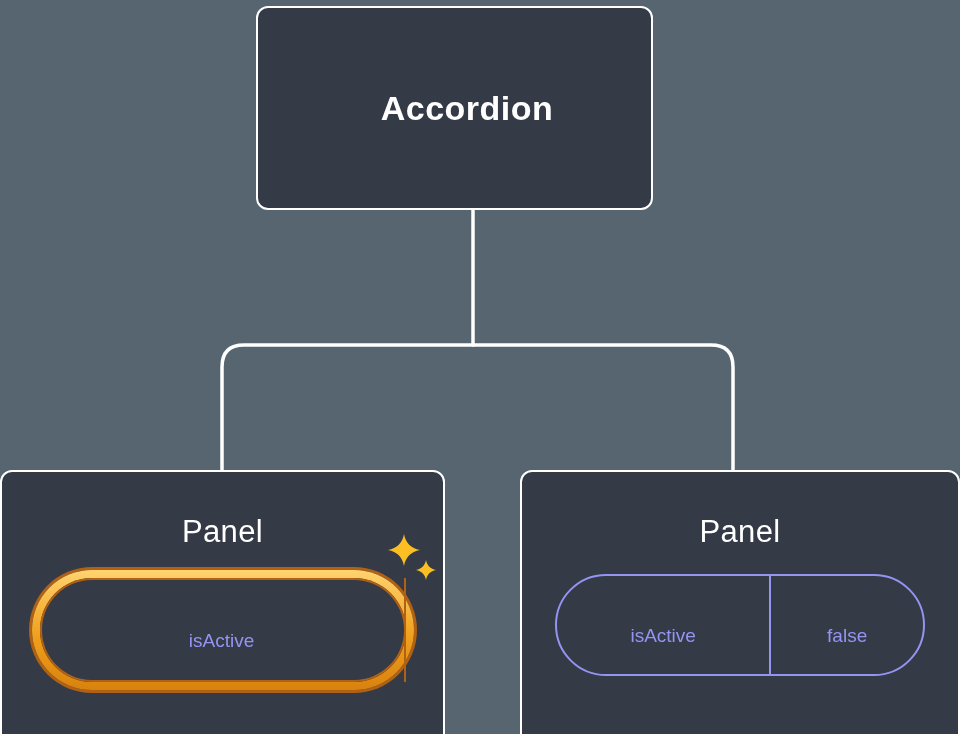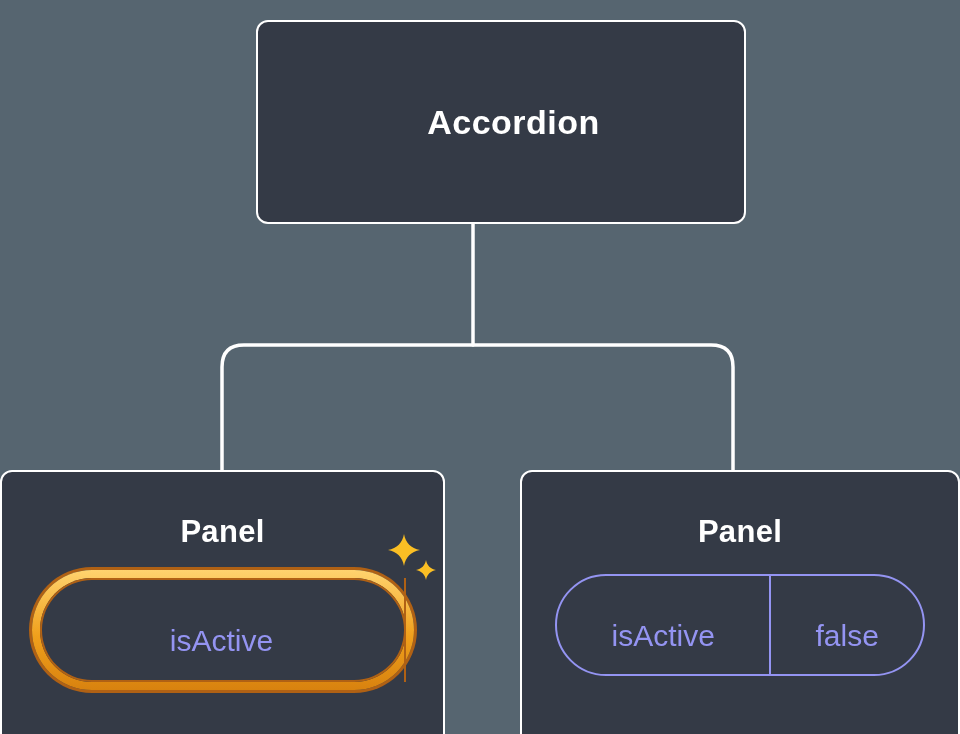--- a/index.html
+++ b/index.html
@@ -27,38 +27,38 @@
   .connectors{
     position:absolute;left:0;top:0;width:960px;height:734px;
   }
   .node{
     position:absolute;
     background:var(--node-bg);
     border:2.5px solid var(--node-border);
     border-radius:12px;
   }
   .accordion-node{
-    left:256px;top:20px;width:490px;height:204px;
+    left:256px;top:6px;width:397px;height:204px;
     display:flex;align-items:center;justify-content:center;padding-left:25px;
   }
   .accordion-label{
     color:var(--white);
     font-size:34px;font-weight:700;
     letter-spacing:0.5px;
   }
   .panel-node{
     top:470px;width:445px;height:290px;
     display:flex;flex-direction:column;align-items:center;
     padding-top:42px;
   }
   .panel-left{left:0;}
   .panel-right{left:520px;width:440px;}
   .panel-title{
     color:var(--white);
-    font-size:31px;font-weight:700;
+    font-size:31px;font-weight:400;
     letter-spacing:0.3px;
   }
   
   .pill-active{
     margin-top:20px;
     width:382px;height:120px;
     border-radius:999px;
     padding:8px;
     background:linear-gradient(180deg,var(--gold-light) 0%,var(--gold) 55%,#d8820f 100%);
     box-shadow:0 0 0 3px var(--gold-dark);
@@ -76,21 +76,21 @@
     width:370px;height:102px;
     border-radius:999px;
     border:2px solid var(--purple);
     background:var(--node-bg);
     display:flex;align-items:stretch;
     overflow:hidden;
   }
   .pill-cell{
     display:flex;align-items:center;justify-content:center;
     color:var(--purple);
-    font-size:30px;
+    font-size:19px;
     margin-top:22px;
   }
   .pill-cell.name{flex:1.4;}
   .pill-cell.value{flex:1;}
   .pill-cell.bold{font-weight:700;}
   .pill-divider{
     width:2px;align-self:stretch;
   }
   .divider-gold{background:var(--gold-dark);}
   .divider-purple{background:var(--purple);}

